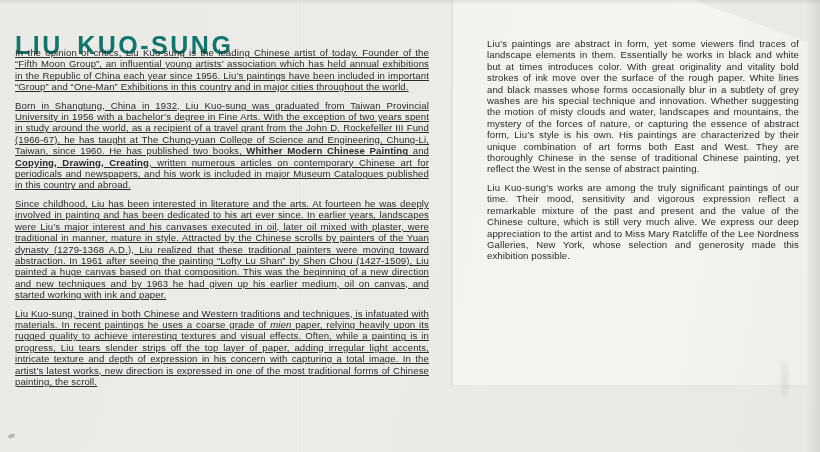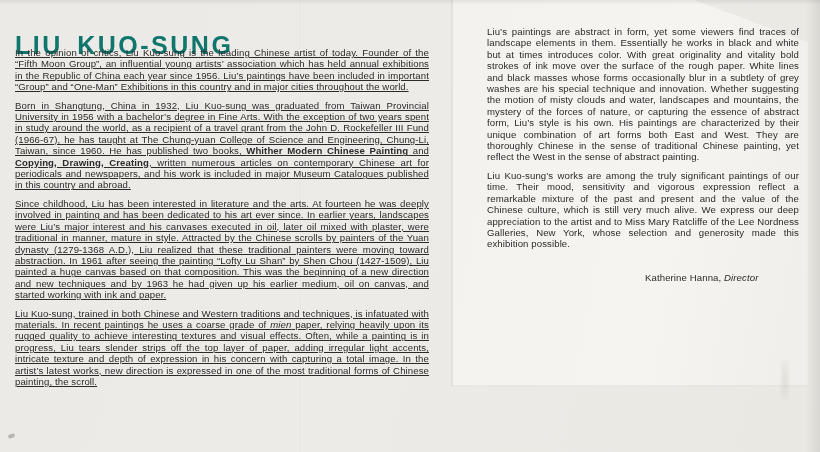--- a/index.html
+++ b/index.html
@@ -83,21 +83,21 @@
     line-height: 11.4px;
     text-align: justify;
     letter-spacing: 0.1px;
   }
   .col-left {
     left: 15px; top: 47px;
     width: 414px;
     text-decoration: underline;
   }
   .col-right {
-    left: 487px; top: 26px;
+    left: 487px; top: 38px;
     width: 312px;
   }
   .para {
     margin: 0 0 7px 0;
   }
   .b { font-weight: 700; }
   .i { font-style: italic; }
   .signature {
     margin-top: 22px;
     text-align: left;
@@ -125,16 +125,13 @@
     <p class="para"><span>Born in Shangtung, China in 1932, Liu Kuo-sung was graduated from Taiwan Provincial University in 1956 with a bachelor’s degree in Fine Arts. With the exception of two years spent in study around the world, as a recipient of a travel grant from the John D. Rockefeller III Fund (1966-67), he has taught at The Chung-yuan College of Science and Engineering, Chung-Li, Taiwan, since 1960. He has published two books, </span><span class="b">Whither Modern Chinese Painting</span><span> and </span><span class="b">Copying, Drawing, Creating</span><span>, written numerous articles on contemporary Chinese art for periodicals and newspapers, and his work is included in major Museum Catalogues published in this country and abroad.</span></p>
     <p class="para"><span>Since childhood, Liu has been interested in literature and the arts. At fourteen he was deeply involved in painting and has been dedicated to his art ever since. In earlier years, landscapes were Liu’s major interest and his canvases executed in oil, later oil mixed with plaster, were traditional in manner, mature in style. Attracted by the Chinese scrolls by painters of the Yuan dynasty (1279-1368 A.D.), Liu realized that these traditional painters were moving toward abstraction. In 1961 after seeing the painting “Lofty Lu Shan” by Shen Chou (1427-1509), Liu painted a huge canvas based on that composition. This was the beginning of a new direction and new techniques and by 1963 he had given up his earlier medium, oil on canvas, and started working with ink and paper.</span></p>
     <p class="para"><span>Liu Kuo-sung, trained in both Chinese and Western traditions and techniques, is infatuated with materials. In recent paintings he uses a coarse grade of </span><span class="i">mien</span><span> paper, relying heavily upon its rugged quality to achieve interesting textures and visual effects. Often, while a painting is in progress, Liu tears slender strips off the top layer of paper, adding irregular light accents, intricate texture and depth of expression in his concern with capturing a total image. In the artist’s latest works, new direction is expressed in one of the most traditional forms of Chinese painting, the scroll.</span></p>
   </div>
 
 <div class="col col-right">
   <div>
       <p class="para"><span>Liu’s paintings are abstract in form, yet some viewers find traces of landscape elements in them. Essentially he works in black and white but at times introduces color. With great originality and vitality bold strokes of ink move over the surface of the rough paper. White lines and black masses whose forms occasionally blur in a subtlety of grey washes are his special technique and innovation. Whether suggesting the motion of misty clouds and water, landscapes and mountains, the mystery of the forces of nature, or capturing the essence of abstract form, Liu’s style is his own. His paintings are characterized by their unique combination of art forms both East and West. They are thoroughly Chinese in the sense of traditional Chinese painting, yet reflect the West in the sense of abstract painting.</span></p>
       <p class="para"><span>Liu Kuo-sung’s works are among the truly significant paintings of our time. Their mood, sensitivity and vigorous expression reflect a remarkable mixture of the past and present and the value of the Chinese culture, which is still very much alive. We express our deep appreciation to the artist and to Miss Mary Ratcliffe of the Lee Nordness Galleries, New York, whose selection and generosity made this exhibition possible.</span></p>
     </div>
-  <div class="signature">
-      <p class="para"><span>Katherine Hanna, </span><span class="i">Director</span></p>
-    </div>
 </div>
 
 </body></html>

